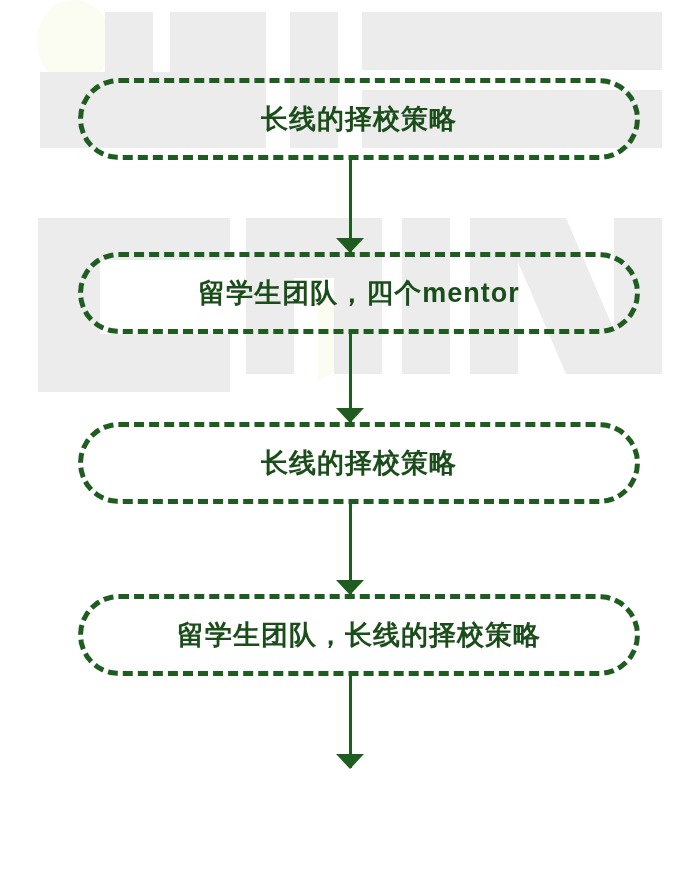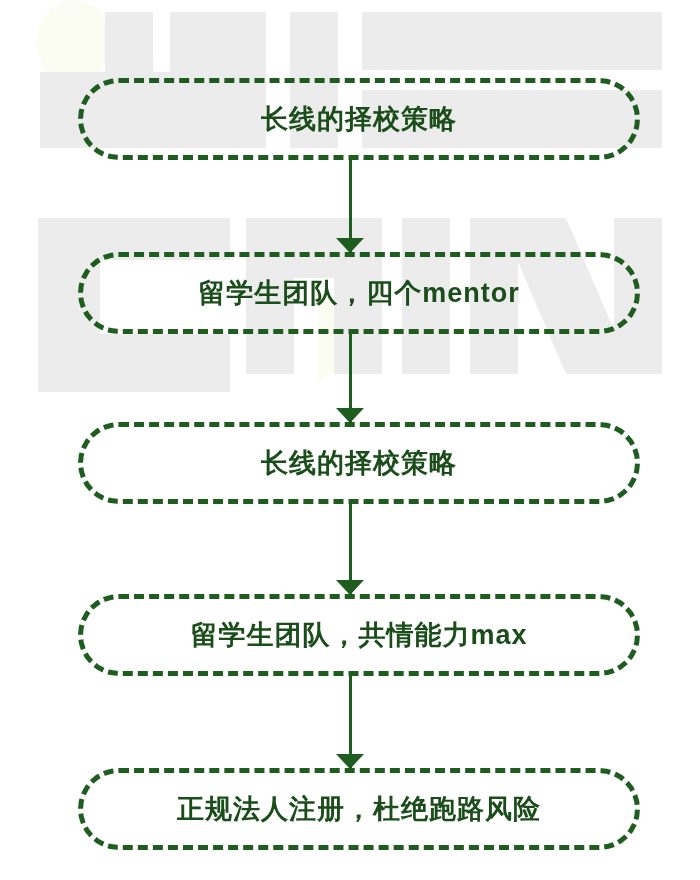--- a/index.html
+++ b/index.html
@@ -158,21 +158,18 @@
 
     <div class="flow-node" style="top:252px;">
       <span class="flow-node-label">留学生团队，四个mentor</span>
     </div>
 
     <div class="flow-node" style="top:422px;">
       <span class="flow-node-label">长线的择校策略</span>
     </div>
 
     <div class="flow-node" style="top:594px;">
-      <span class="flow-node-label">留学生团队，共情能力max</span>
+      <span class="flow-node-label">留学生团队，长线的择校策略</span>
     </div>
 
-    <div class="flow-node" style="top:768px;">
-      <span class="flow-node-label">正规法人注册，杜绝跑路风险</span>
-    </div>
 
   </div>
 </div>
 
 </body></html>

